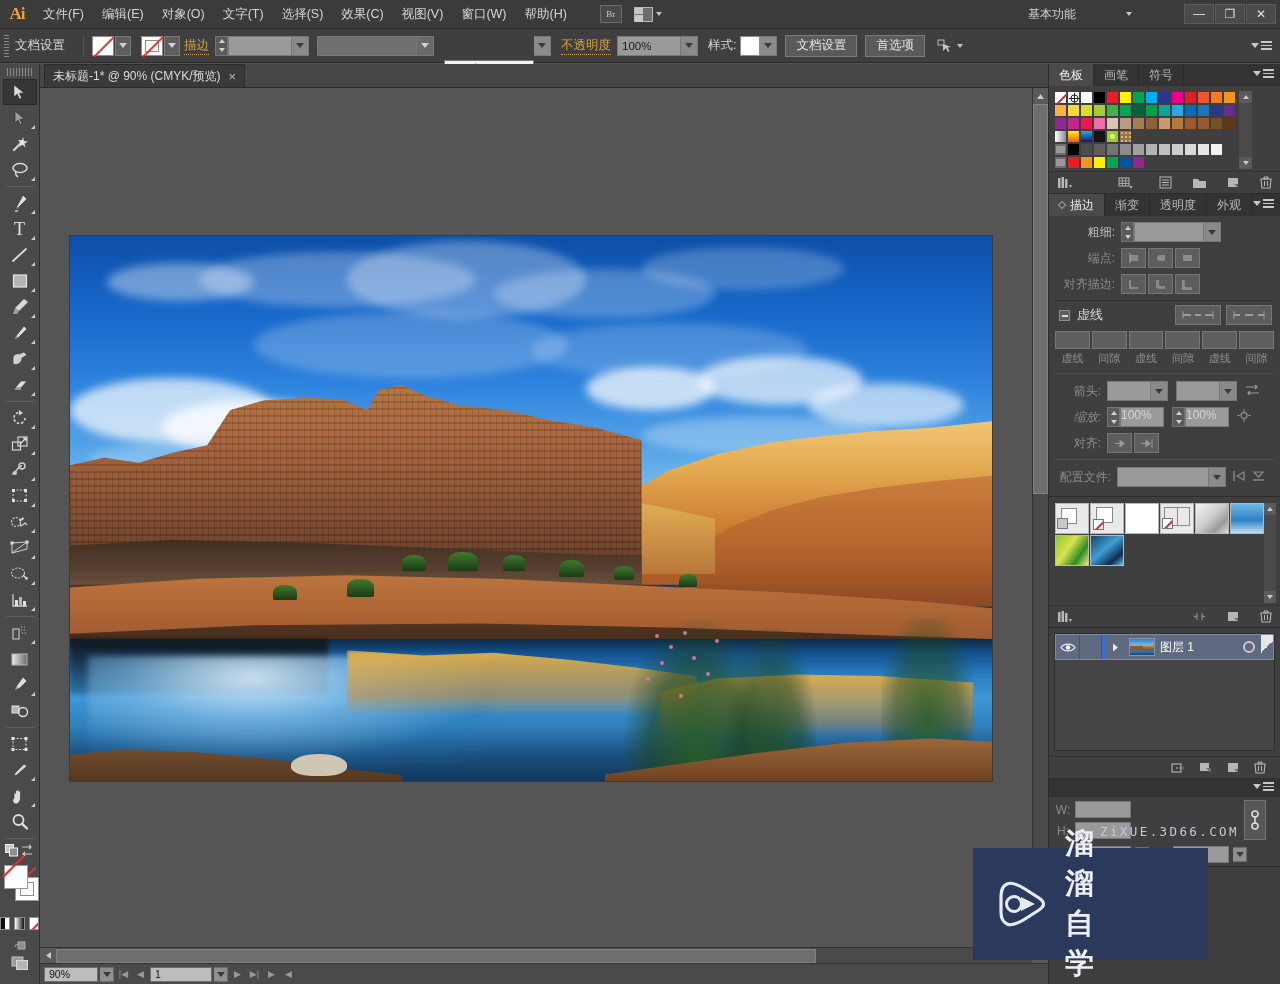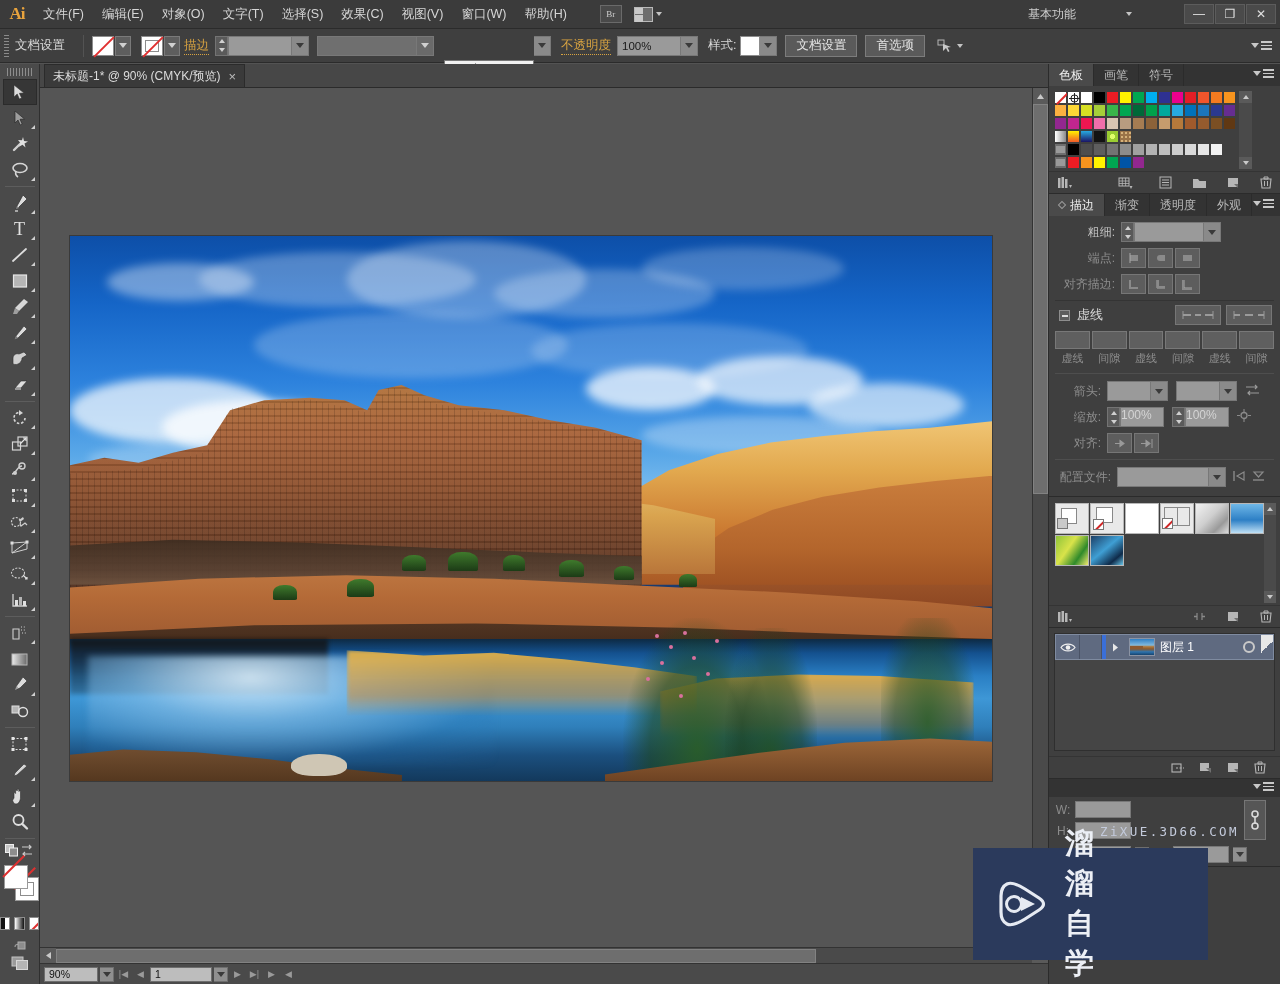--- a/index.html
+++ b/index.html
@@ -1194,21 +1194,21 @@
             </div>
           <div style="margin-left:8px;">
             <svg width="15" height="12" viewBox="0 0 15 12">
                 <path d="M1 3 L12 3 M10 1 L12 3 L10 5" fill="none" stroke="#9a9a9a" stroke-width="1.2"></path>
                 <path d="M14 9 L3 9 M5 7 L3 9 L5 11" fill="none" stroke="#9a9a9a" stroke-width="1.2"></path>
               </svg>
           </div>
         </div>
 
         <div class="srow">
-          <div class="slabel dim" style="width:52px;">缩放:</div>
+          <div class="slabel dim" style="width:52px;font-style:italic;">缩放:</div>
           <div class="spin">
               <i class="up"></i>
               <i class="dn"></i>
             </div>
           <div class="sfield" style="width:44px;">100%</div>
           <div style="width:8px"></div>
           <div class="spin">
               <i class="up"></i>
               <i class="dn"></i>
             </div>

